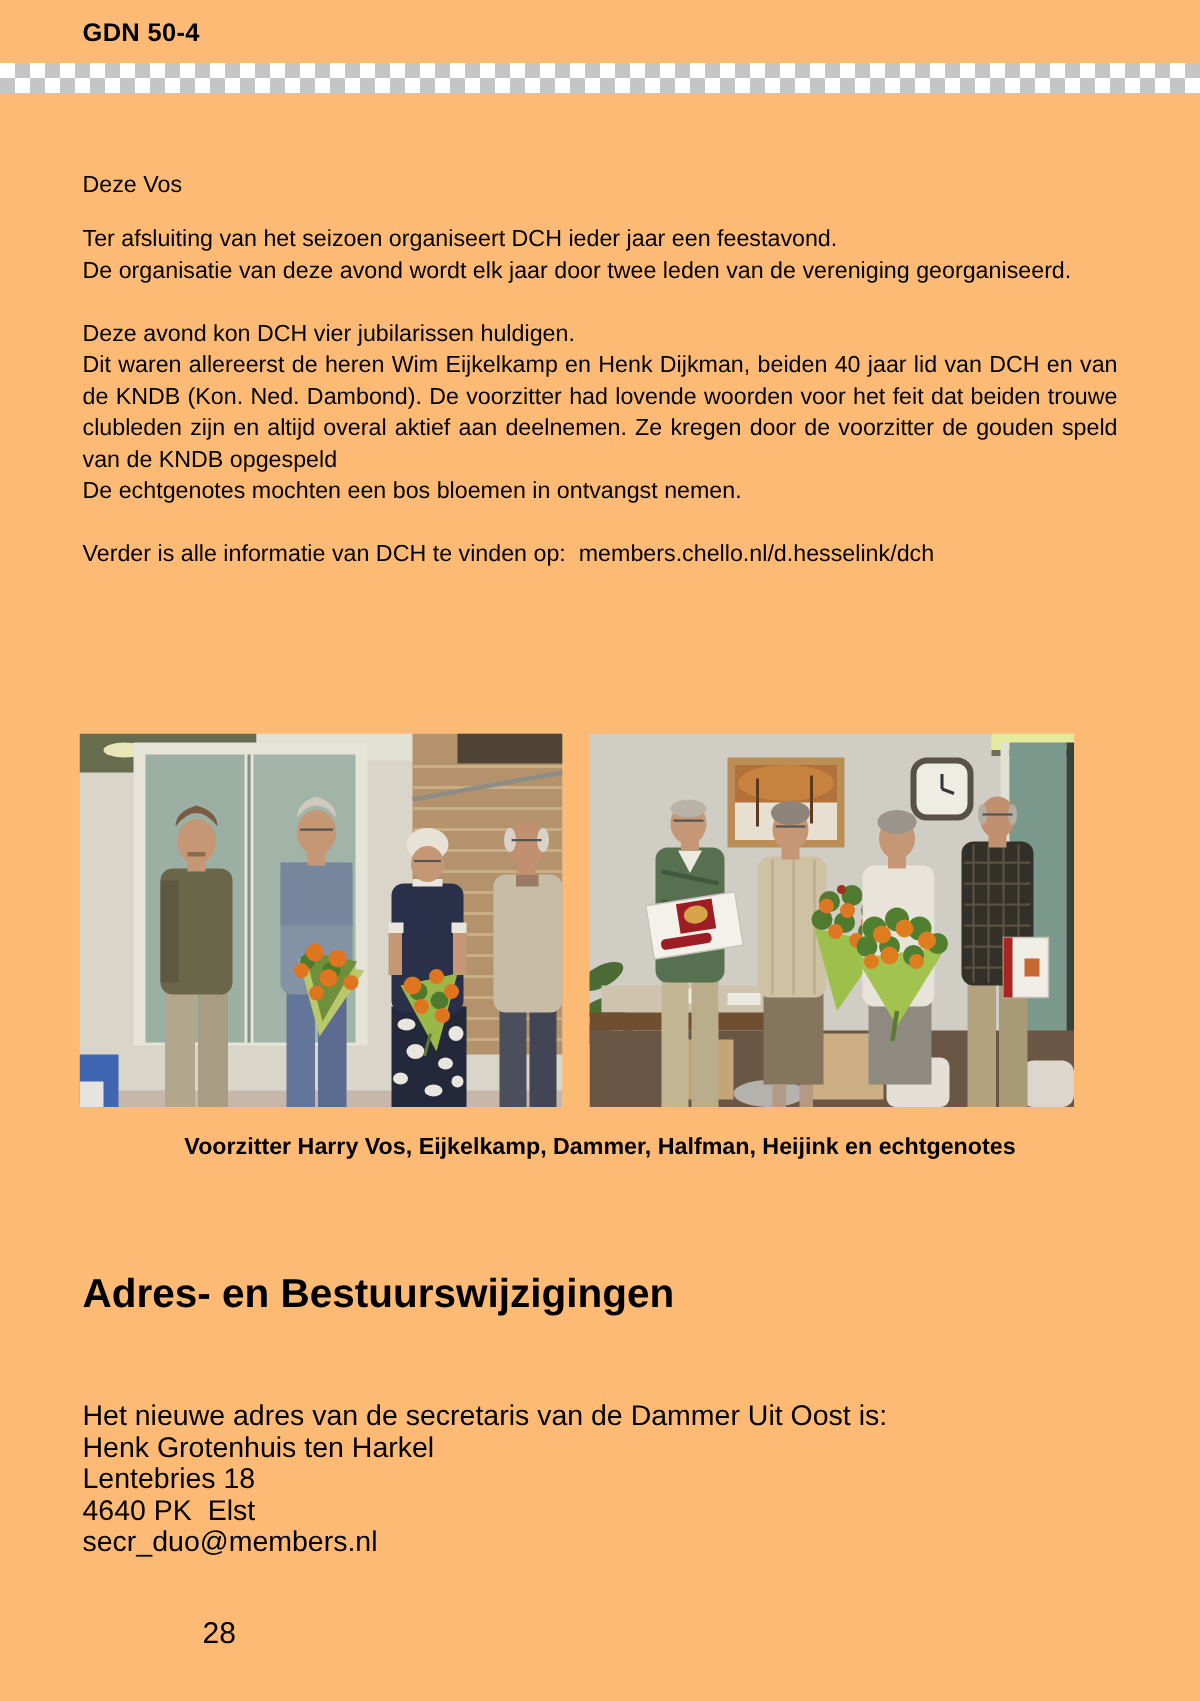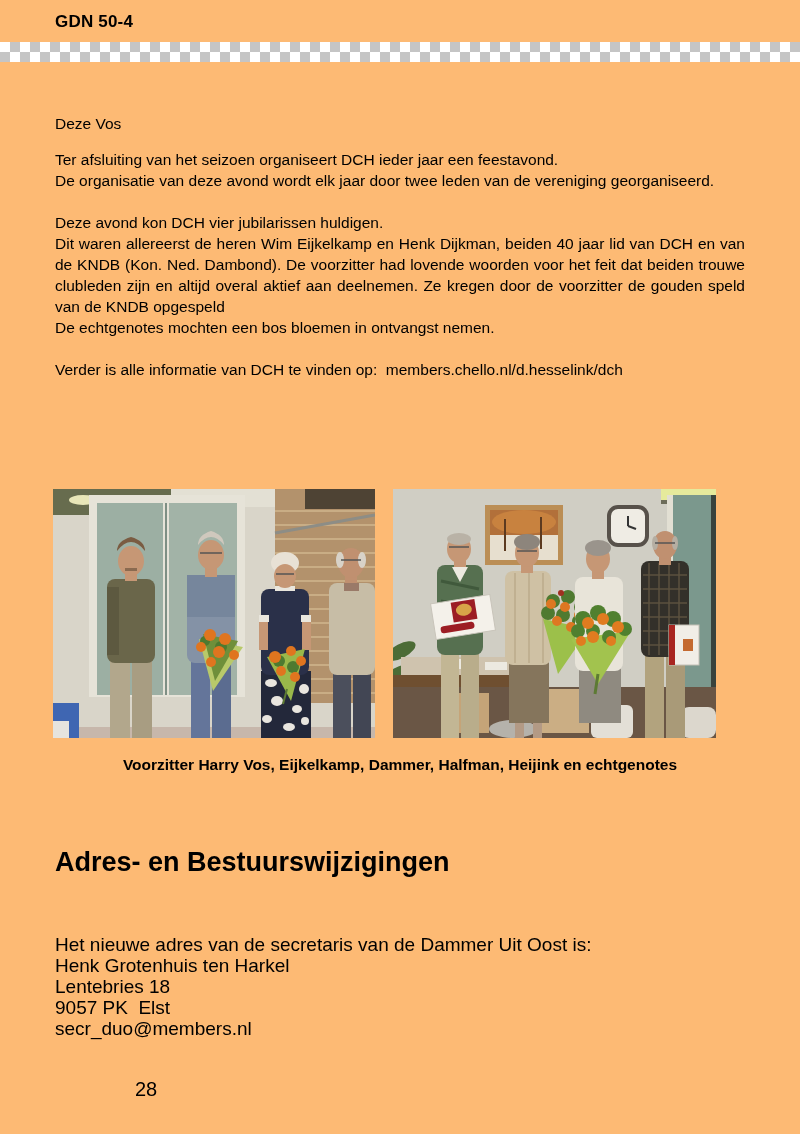--- a/index.html
+++ b/index.html
@@ -342,19 +342,19 @@
     </svg>
   </div>
 
   <div class="photo-caption">Voorzitter Harry Vos, Eijkelkamp, Dammer, Halfman, Heijink en echtgenotes</div>
 
   <div class="section2-title">Adres- en Bestuurswijzigingen</div>
   <div class="section2-body">
     <p>Het nieuwe adres van de secretaris van de Dammer Uit Oost is:</p>
     <p>Henk Grotenhuis ten Harkel</p>
     <p>Lentebries 18</p>
-    <p class="keep-space">9057 PK  Elst</p>
+    <p class="keep-space">4640 PK  Elst</p>
     <p>secr_duo@members.nl</p>
   </div>
 
   <div class="page-number">28</div>
 
 </div>
 
 </body></html>

